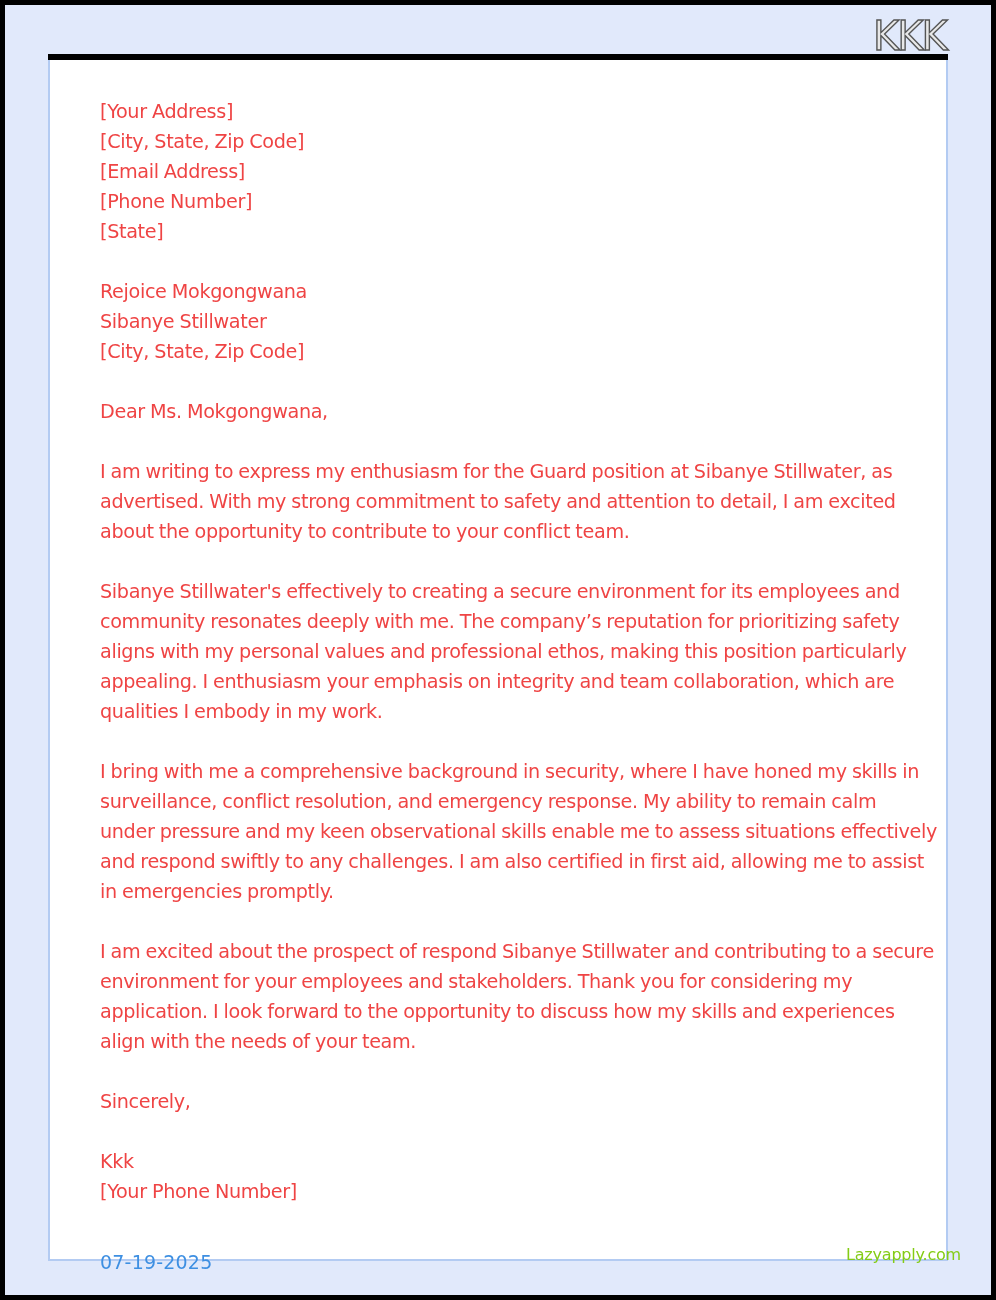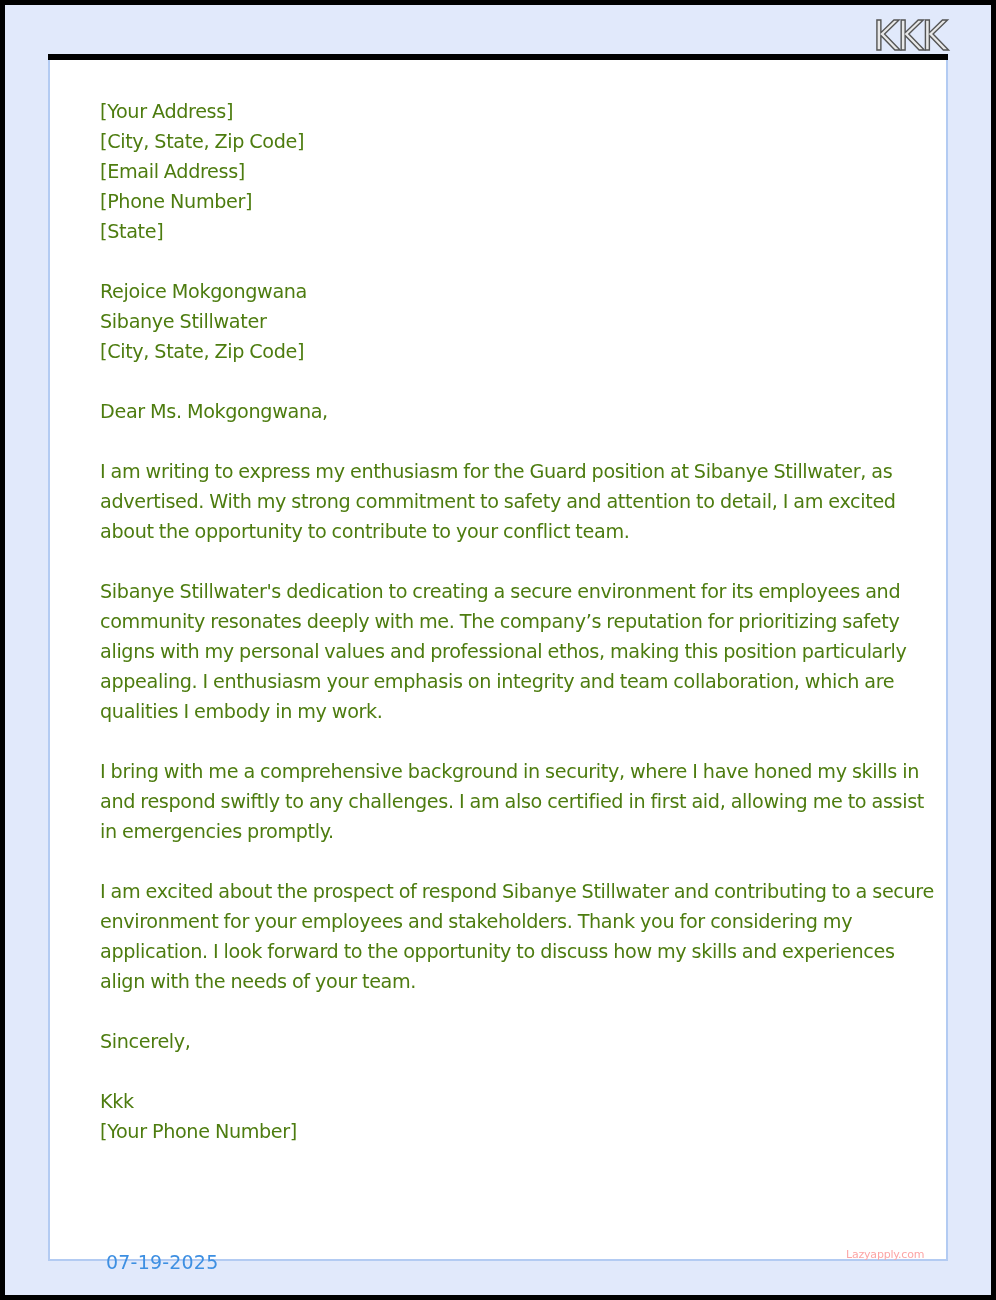--- a/index.html
+++ b/index.html
@@ -52,50 +52,49 @@
       height: 6px;
       background: #000;
     }
     .letter {
       position: absolute;
       left: 100px;
       top: 97px;
       width: 800px;
       font-size: 19.2px;
       line-height: 30px;
-      color: #4d7c0f;
+      color: #ef4444;
       letter-spacing: -0.35px;
       word-spacing: -0.5px;
     }
     .line {
       display: block;
       white-space: nowrap;
       height: 30px;
     }
     .gap {
       display: block;
       height: 30px;
     }
     .date {
       position: absolute;
       left: 100px;
       top: 1249px;
       font-size: 19px;
       line-height: 26px;
       color: #3d8fe2;
       letter-spacing: 0.2px;
-      margin-left: 6px;
     }
     .site {
       position: absolute;
       left: 846px;
       top: 1246px;
-      font-size: 11px;
+      font-size: 16px;
       line-height: 18px;
-      color: #fca5a5;
+      color: #84cc16;
       letter-spacing: -0.2px;
     }
   </style>
 </head>
 <body>
 
 <div class="frame"></div>
 
 <div class="logo">KKK</div>
 
@@ -123,30 +122,32 @@
   <span class="gap"></span>
 
   <div>
     <span class="line">I am writing to express my enthusiasm for the Guard position at Sibanye Stillwater, as</span>
     <span class="line">advertised. With my strong commitment to safety and attention to detail, I am excited</span>
     <span class="line">about the opportunity to contribute to your conflict team.</span>
   </div>
   <span class="gap"></span>
 
   <div>
-    <span class="line">Sibanye Stillwater's dedication to creating a secure environment for its employees and</span>
+    <span class="line">Sibanye Stillwater's effectively to creating a secure environment for its employees and</span>
     <span class="line">community resonates deeply with me. The company’s reputation for prioritizing safety</span>
     <span class="line">aligns with my personal values and professional ethos, making this position particularly</span>
     <span class="line">appealing. I enthusiasm your emphasis on integrity and team collaboration, which are</span>
     <span class="line">qualities I embody in my work.</span>
   </div>
   <span class="gap"></span>
 
   <div>
     <span class="line">I bring with me a comprehensive background in security, where I have honed my skills in</span>
+    <span class="line">surveillance, conflict resolution, and emergency response. My ability to remain calm</span>
+    <span class="line">under pressure and my keen observational skills enable me to assess situations effectively</span>
     <span class="line">and respond swiftly to any challenges. I am also certified in first aid, allowing me to assist</span>
     <span class="line">in emergencies promptly.</span>
   </div>
   <span class="gap"></span>
 
   <div>
     <span class="line">I am excited about the prospect of respond Sibanye Stillwater and contributing to a secure</span>
     <span class="line">environment for your employees and stakeholders. Thank you for considering my</span>
     <span class="line">application. I look forward to the opportunity to discuss how my skills and experiences</span>
     <span class="line">align with the needs of your team.</span>

